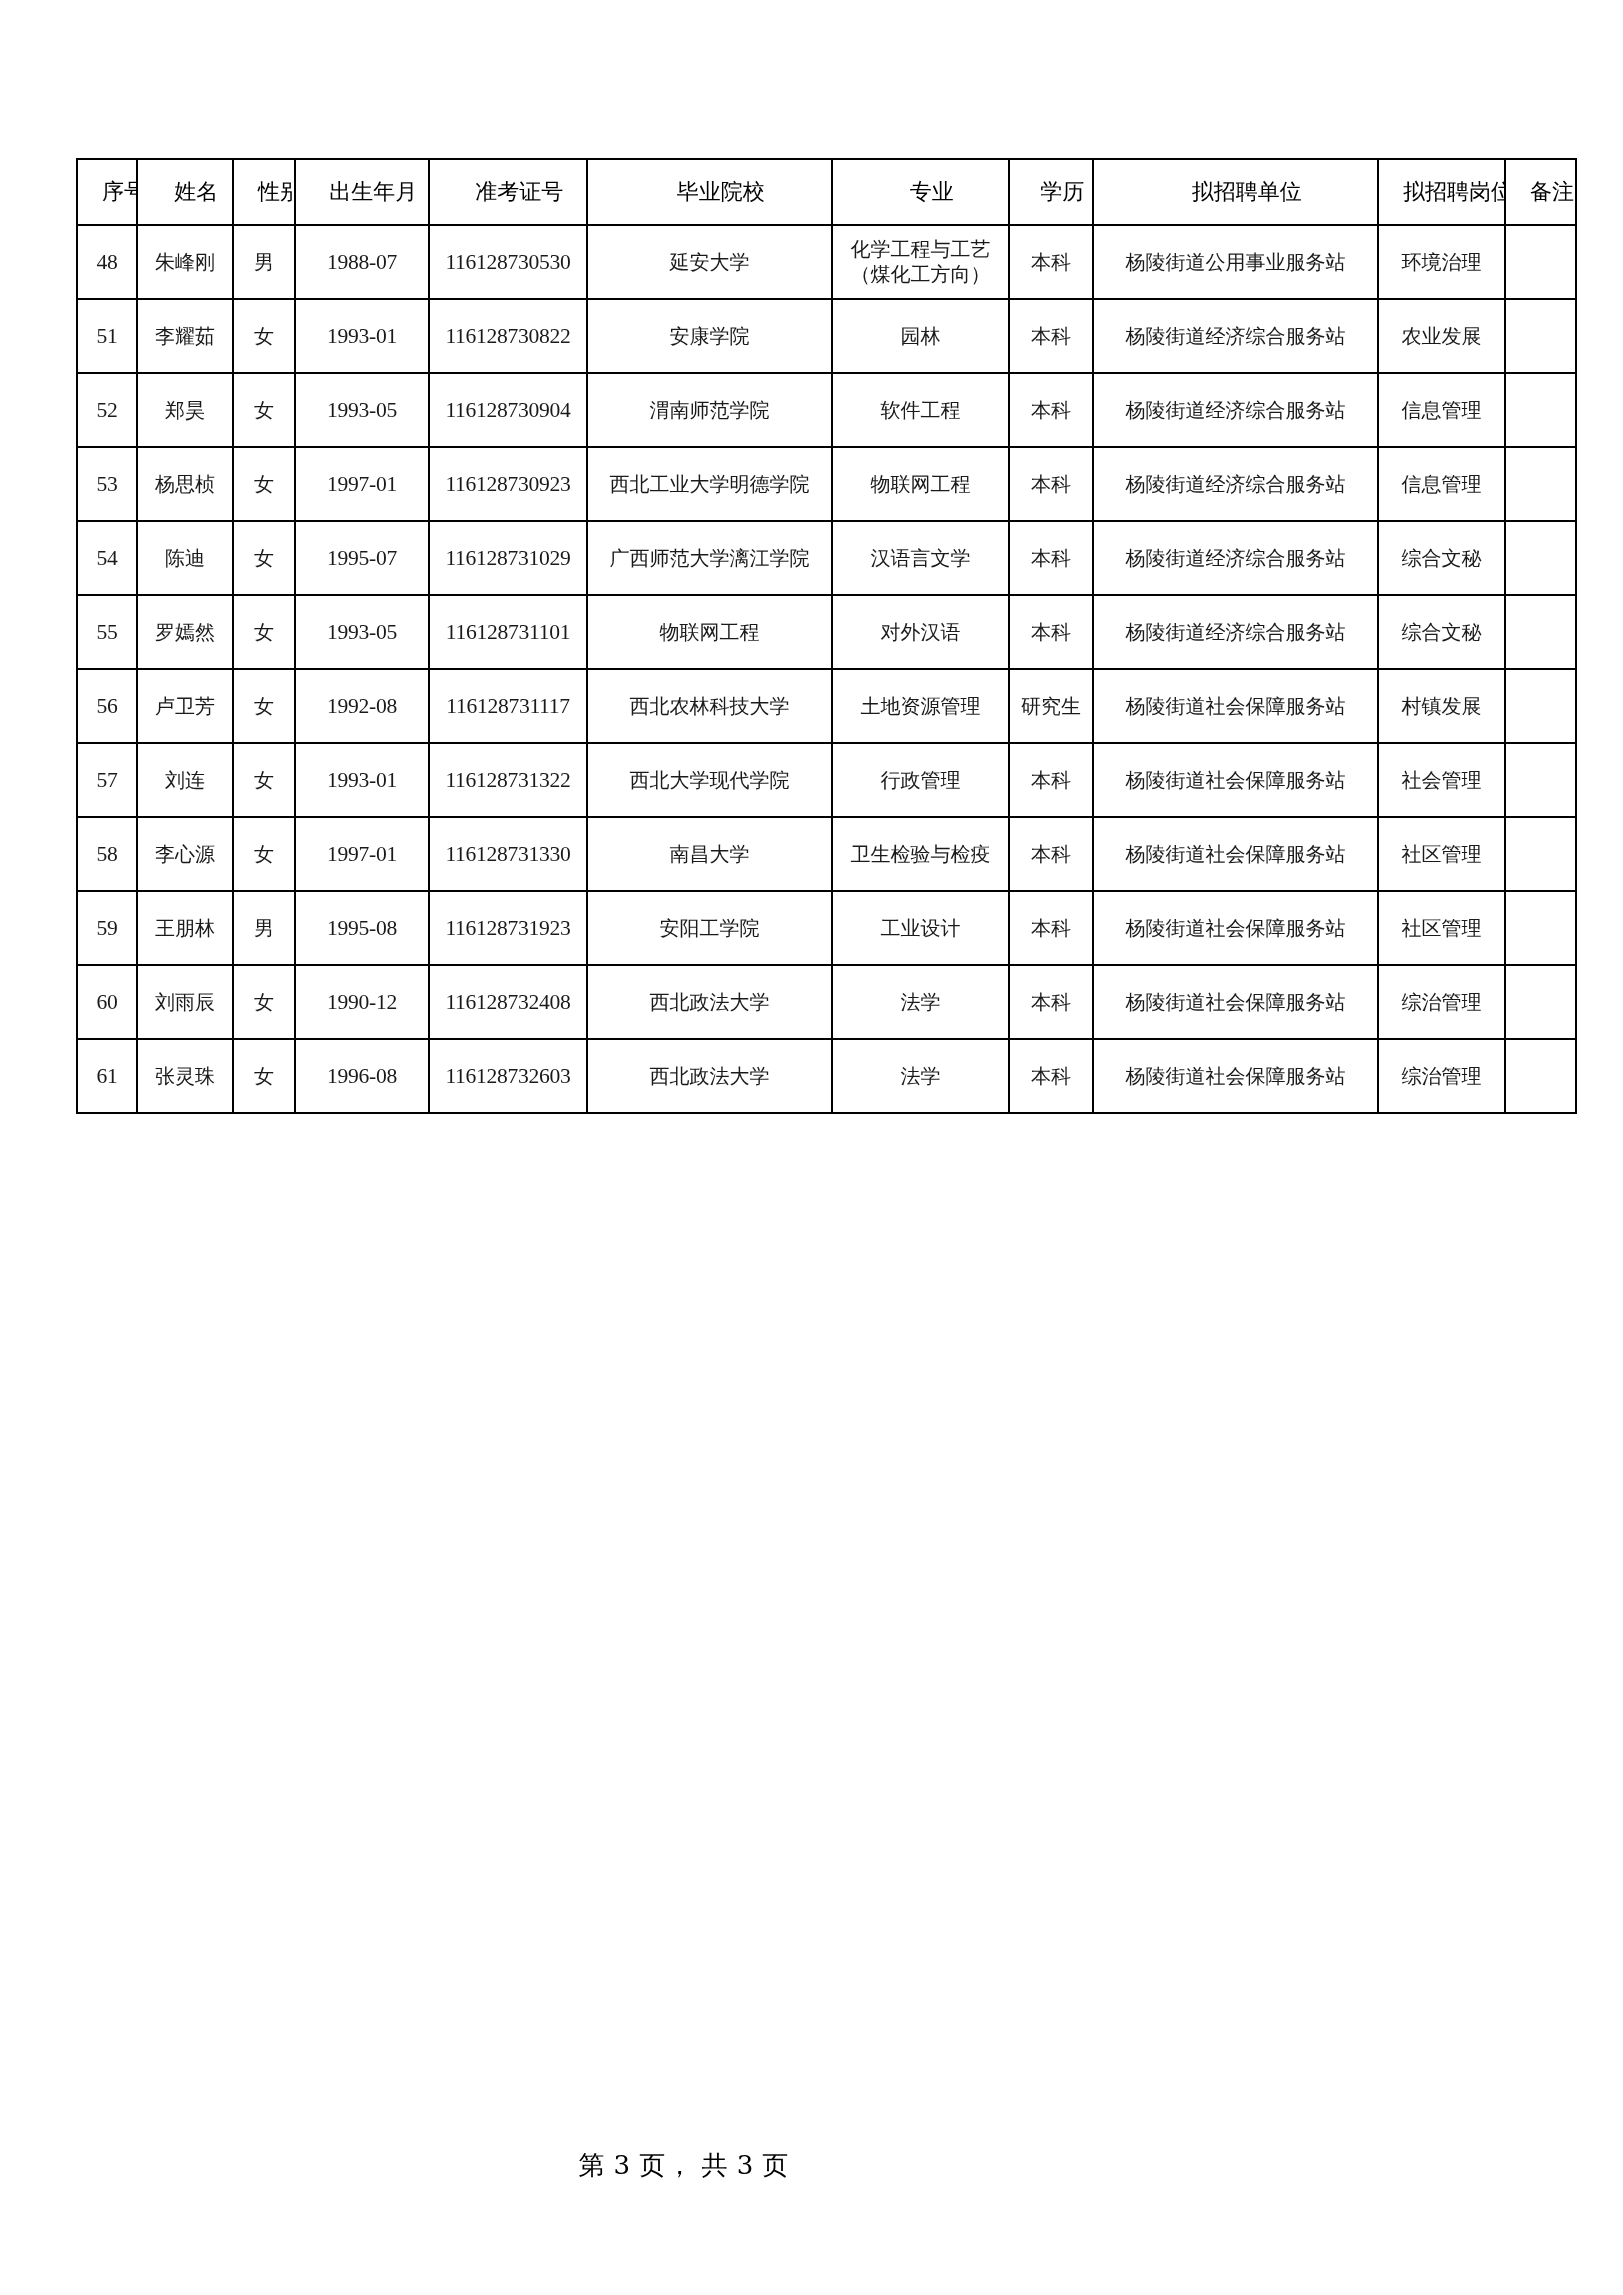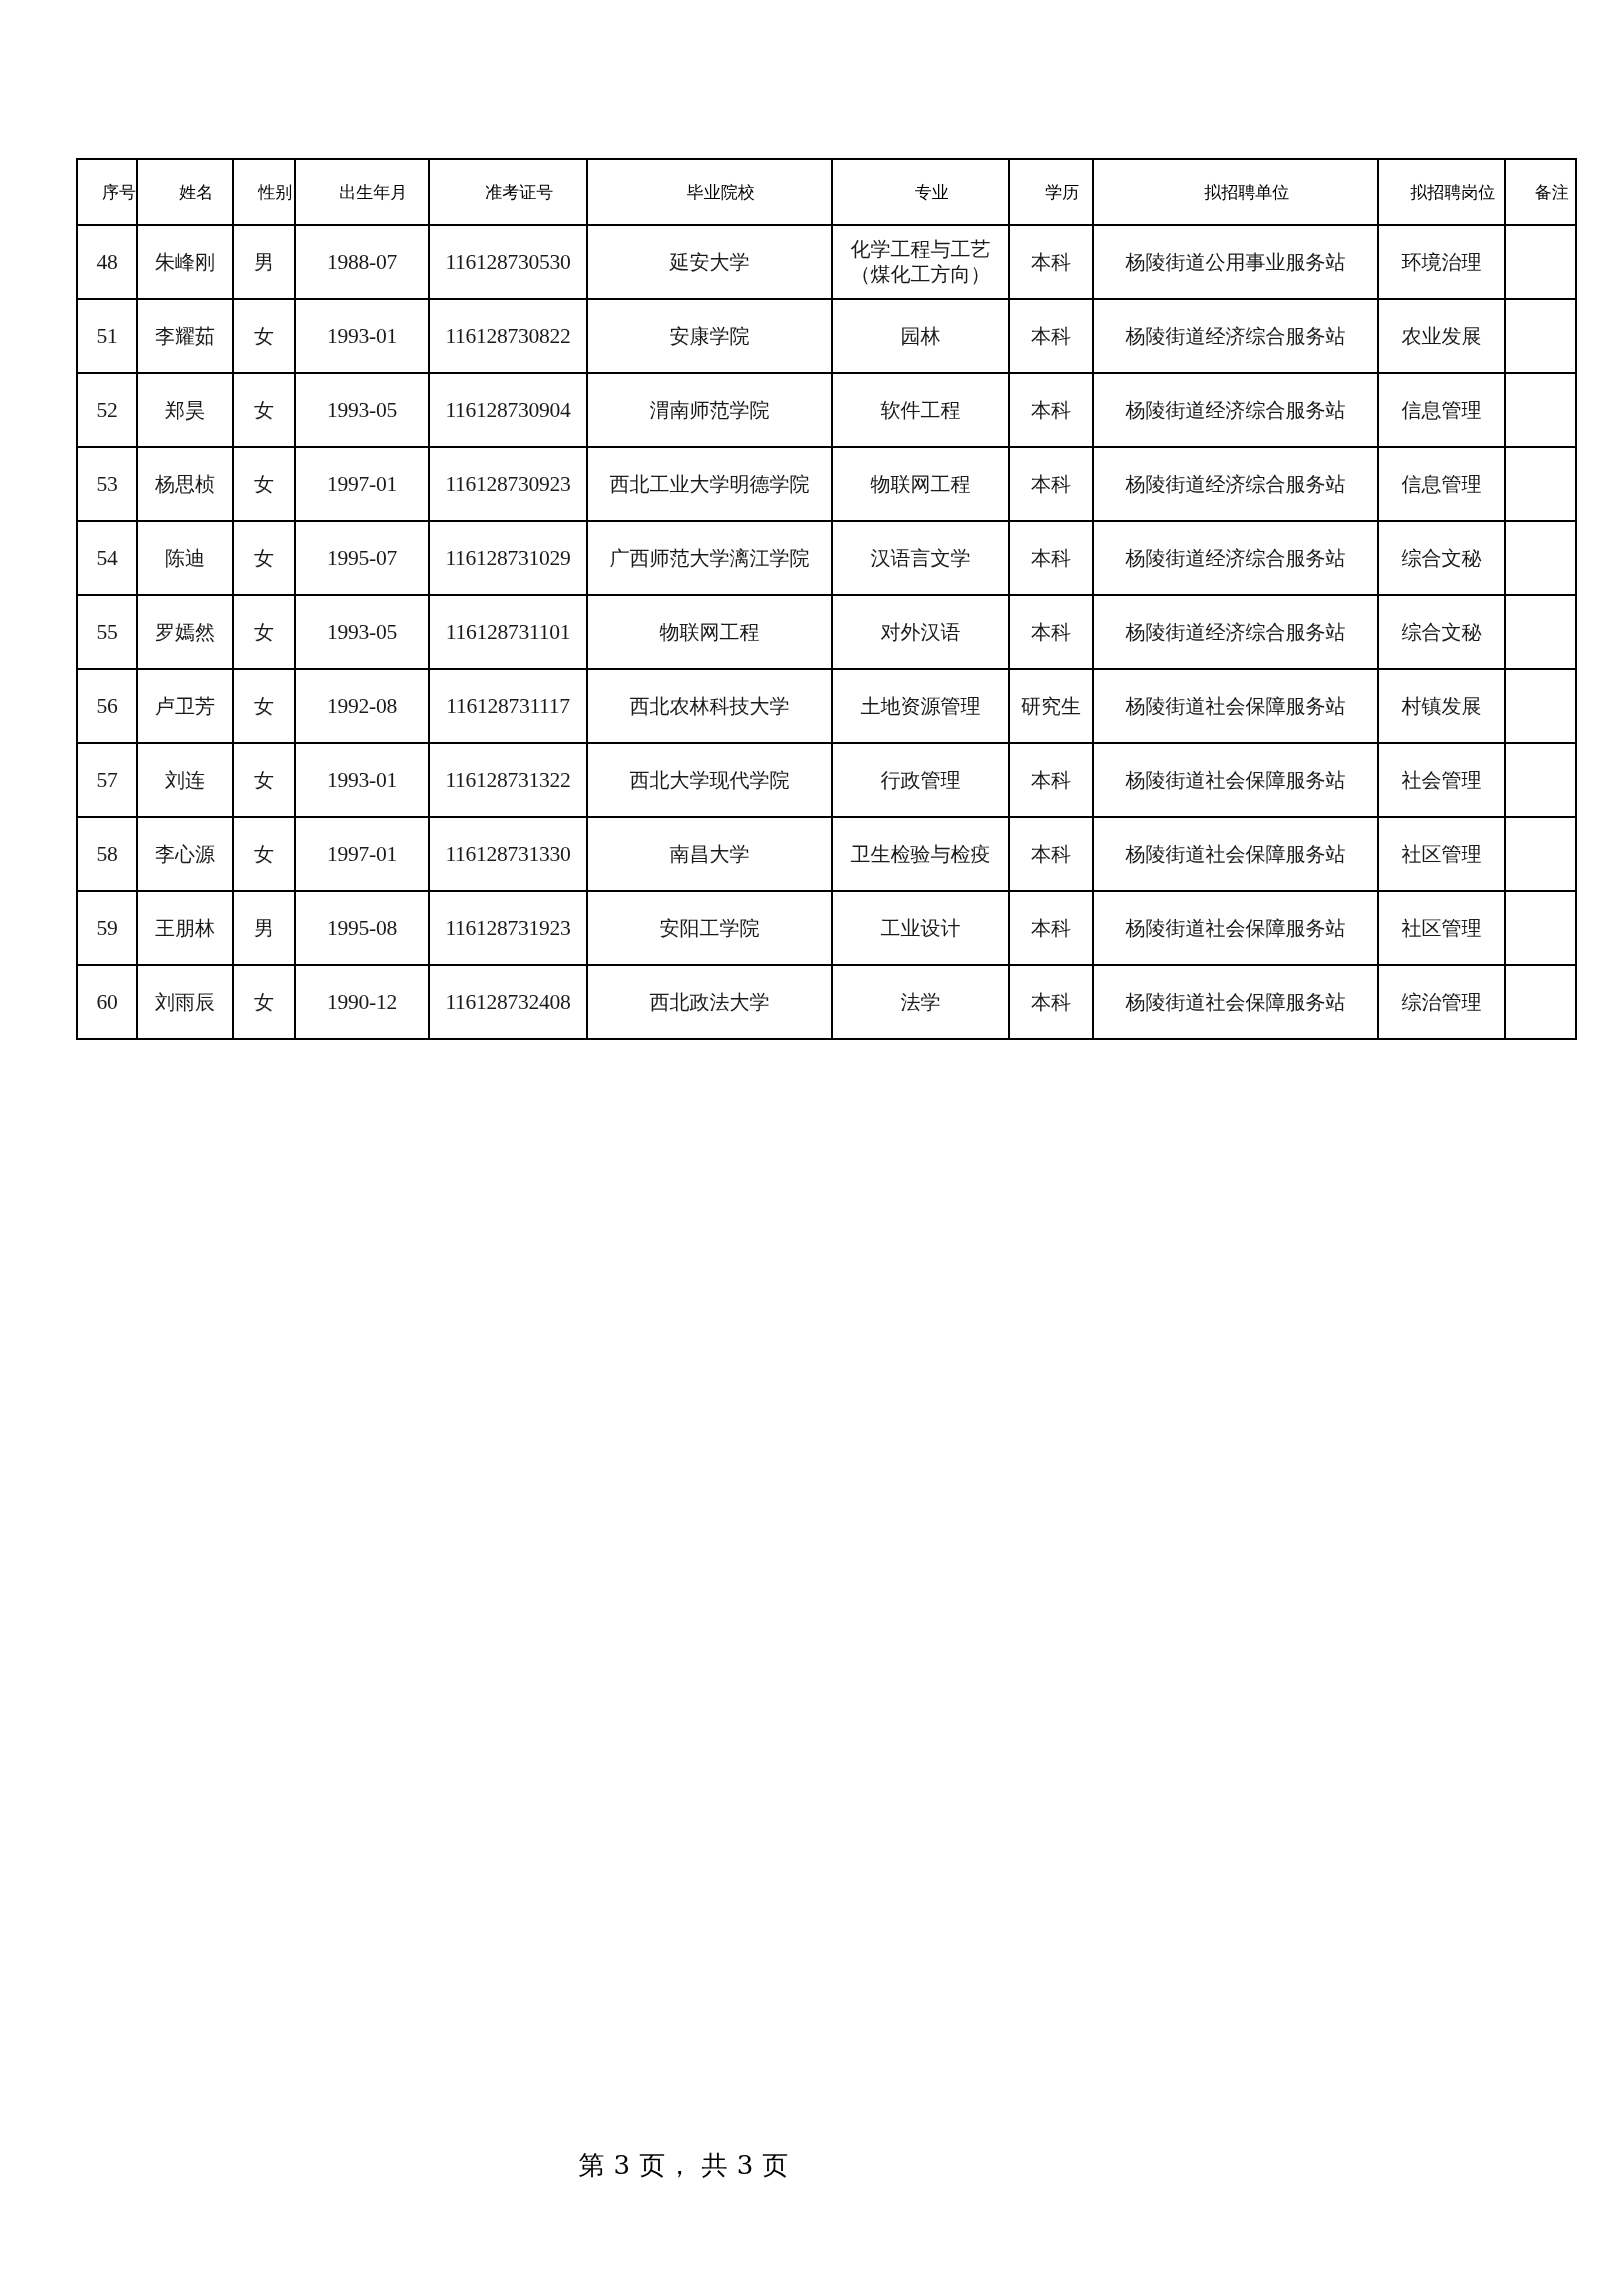--- a/index.html
+++ b/index.html
@@ -26,21 +26,21 @@
       text-align: center;
       vertical-align: middle;
       padding: 0 1.3px;
       overflow: hidden;
       white-space: nowrap;
     }
     table.roster th {
       height: 64px;
       font-family: "DejaVu Sans", "Liberation Sans", sans-serif;
       font-weight: normal;
-      font-size: 17px;
+      font-size: 22px;
       color: #000;
       padding-left: 24px;
     }
     table.roster td {
       height: 72px;
       font-size: 20px;
       color: #1a1a1a;
       line-height: 1.25;
     }
     table.roster td.num, table.roster td.date, table.roster td.ticket {
@@ -238,20 +238,33 @@
         <td>女</td>
         <td class="date">1990-12</td>
         <td class="ticket">116128732408</td>
         <td>西北政法大学</td>
         <td>法学</td>
         <td>本科</td>
         <td>杨陵街道社会保障服务站</td>
         <td>综治管理</td>
         <td></td>
       </tr>
+      <tr>
+        <td class="num">61</td>
+        <td>张灵珠</td>
+        <td>女</td>
+        <td class="date">1996-08</td>
+        <td class="ticket">116128732603</td>
+        <td>西北政法大学</td>
+        <td>法学</td>
+        <td>本科</td>
+        <td>杨陵街道社会保障服务站</td>
+        <td>综治管理</td>
+        <td></td>
+      </tr>
     </tbody>
   </table>
 
   <div class="footer">
     <span>第</span><span>3</span><span>页，</span><span>共</span><span>3</span><span>页</span>
   </div>
 </div>
 
 
 </body></html>

